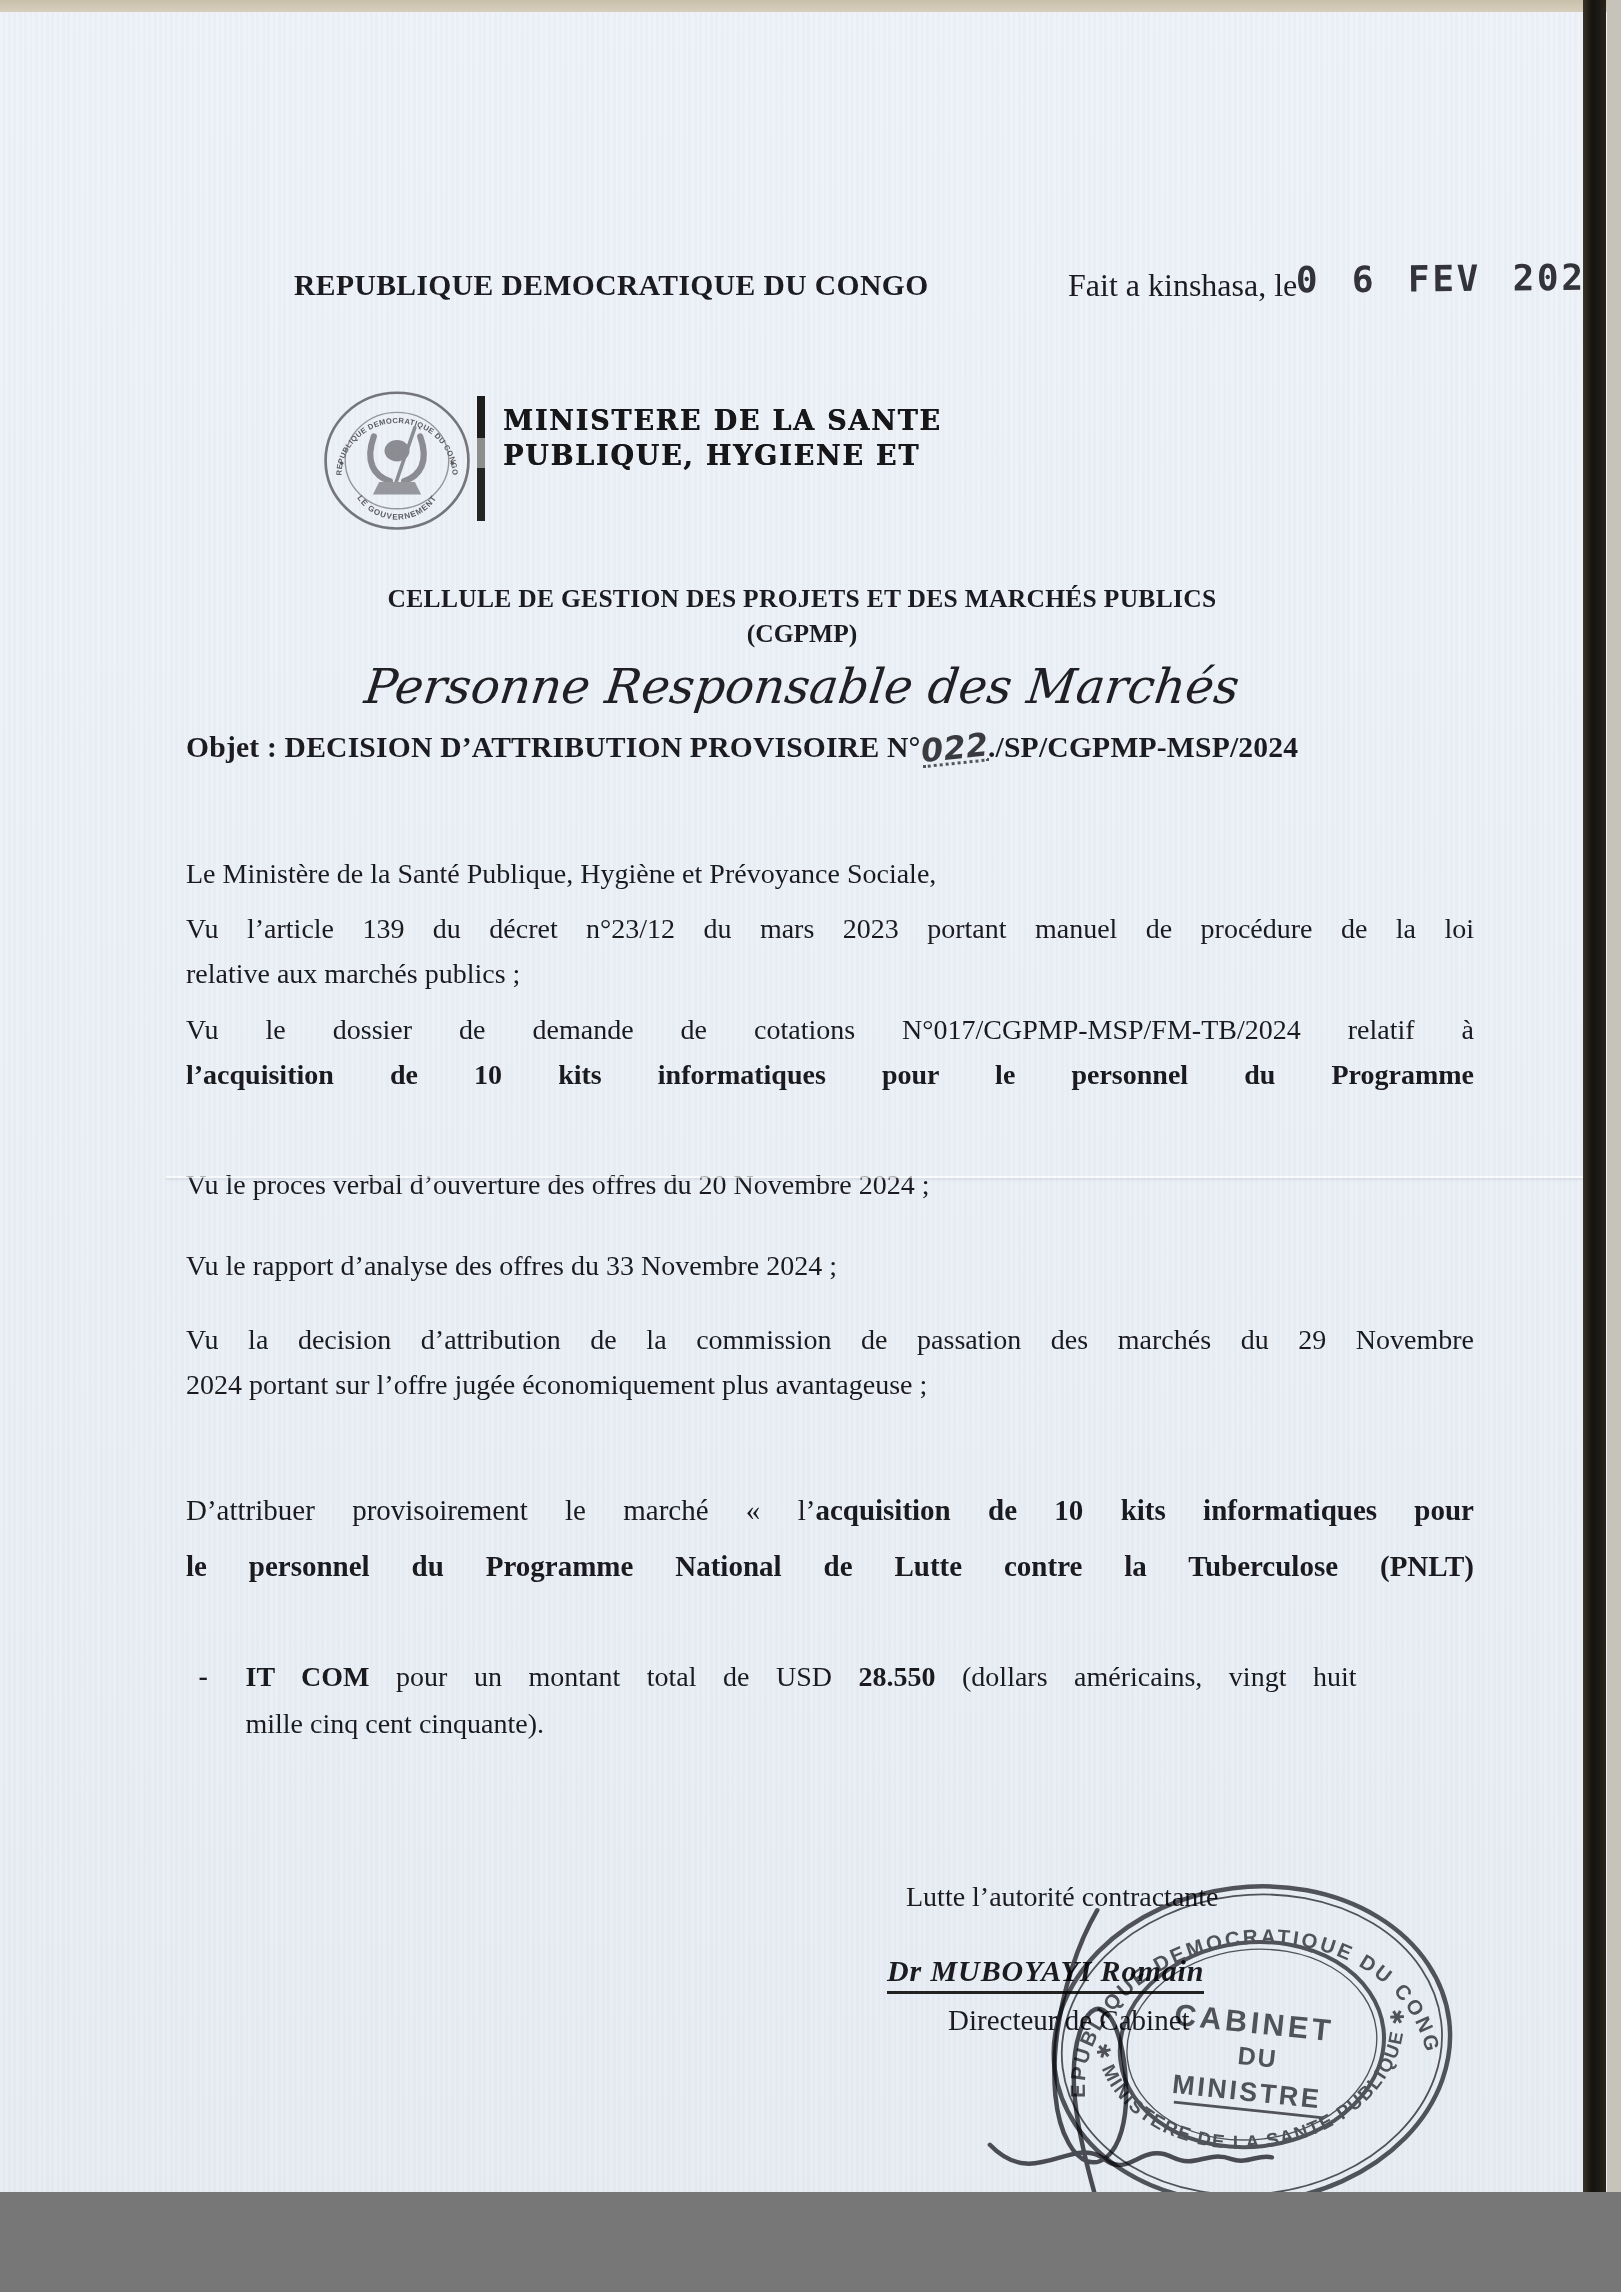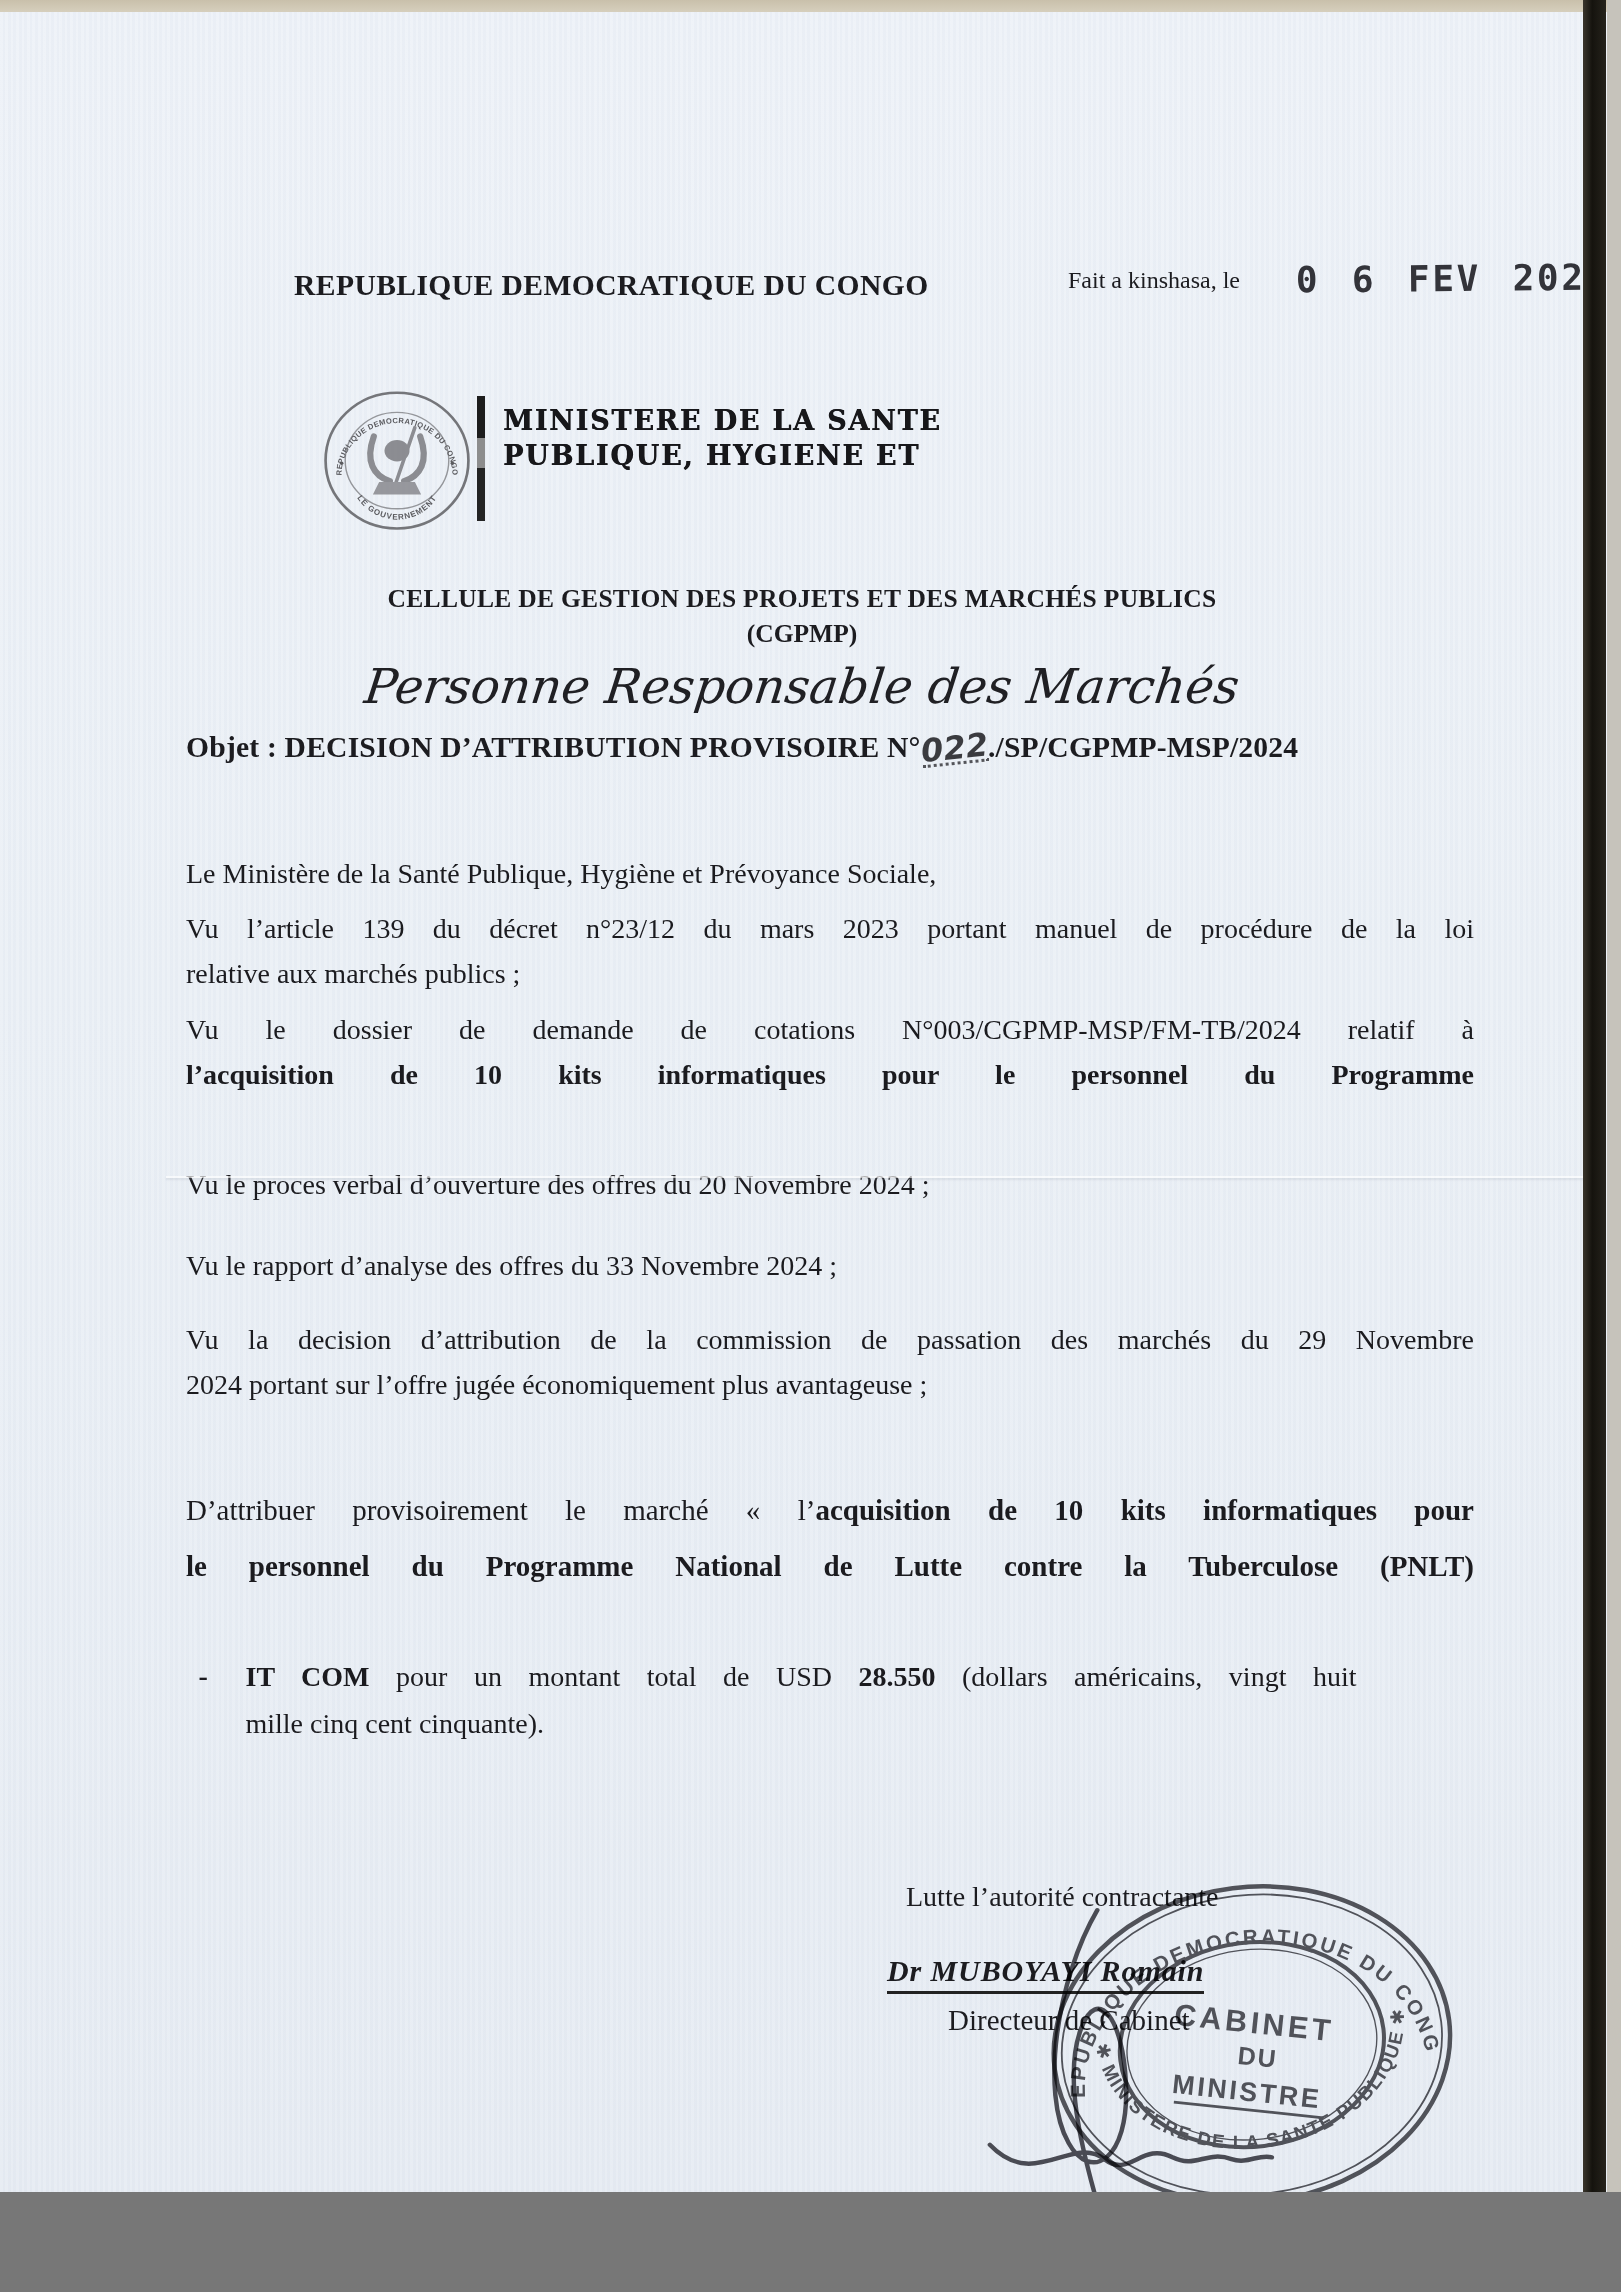--- a/index.html
+++ b/index.html
@@ -11,21 +11,21 @@
       linear-gradient(180deg,#eef2f8 0%,#ebf0f6 45%,#e7ecf3 100%);
   }
   .edge-top{position:absolute;left:0;top:0;width:100%;height:11.6px;background:linear-gradient(180deg,#c9c0ab,#d6cfbd);}
   .edge-right-dark{position:absolute;top:0;left:1583px;width:23px;height:2293px;background:linear-gradient(90deg,#3a352c,#15130e 40%,#26231c);}
   .edge-right-light{position:absolute;top:0;left:1607px;width:14.3px;height:2293px;background:#c6c3bb;}
   .edge-bottom{position:absolute;left:0;top:2284px;width:100%;height:9px;background:#8f8d88;}
   .scan-line{position:absolute;left:166px;top:1176px;width:1420px;height:1.8px;background:rgba(255,255,255,0.65);box-shadow:0 1.8px 1.8px rgba(150,160,175,0.25);}
 
   .abs{position:absolute;}
   .hdr-title{left:294px;top:269px;font-size:29.6px;font-weight:bold;letter-spacing:0.4px;}
-  .hdr-place{left:1068px;top:267px;font-size:24px;}
+  .hdr-place{left:1068px;top:267px;font-size:32px;}
   .hdr-date{
     left:1296px;top:258px;font-size:36px;font-weight:bold;color:#24242a;
     font-family:"DejaVu Sans Mono","Liberation Mono",monospace;
     letter-spacing:2.7px;word-spacing:7.2px;opacity:.92;transform:rotate(-0.5deg);
   }
 
   .seal-svg{left:322px;top:390px;opacity:.92;}
   .vbar{left:477px;top:396px;width:8px;height:125px;background:linear-gradient(180deg,#1d1d1d 0 34%,#8d8d8d 34% 58%,#242424 58% 100%);}
   .ministry{
     left:503px;top:403px;width:591px;font-family:"DejaVu Serif",serif;
@@ -119,21 +119,21 @@
   <div class="abs subject"><span>Objet : DECISION D’ATTRIBUTION PROVISOIRE N°</span><span class="handwritten">022</span><span>./SP/CGPMP-MSP/2024</span></div>
 
   <div class="abs body-col" style="top:851px">Le Ministère de la Santé Publique, Hygiène et Prévoyance Sociale,</div>
 
   <div class="abs body-col" style="top:906px">
     <div class="jline">Vu l’article 139 du décret n°23/12 du mars 2023 portant manuel de procédure de la loi</div>
     <div>relative aux marchés publics ;</div>
   </div>
 
   <div class="abs body-col" style="top:1007px">
-    <div class="jline">Vu le dossier de demande de cotations N°003/CGPMP-MSP/FM-TB/2024 relatif à</div>
+    <div class="jline">Vu le dossier de demande de cotations N°017/CGPMP-MSP/FM-TB/2024 relatif à</div>
     <div class="jline b">l’acquisition de 10 kits informatiques pour le personnel du Programme</div>
   </div>
 
   <div class="abs body-col" style="top:1162px">Vu le proces verbal d’ouverture des offres du 20 Novembre 2024 ;</div>
 
   <div class="abs body-col" style="top:1243px">Vu le rapport d’analyse des offres du 33 Novembre 2024 ;</div>
 
   <div class="abs body-col" style="top:1317px">
     <div class="jline">Vu la decision d’attribution de la commission de passation des marchés du 29 Novembre</div>
     <div>2024 portant sur l’offre jugée économiquement plus avantageuse ;</div>

